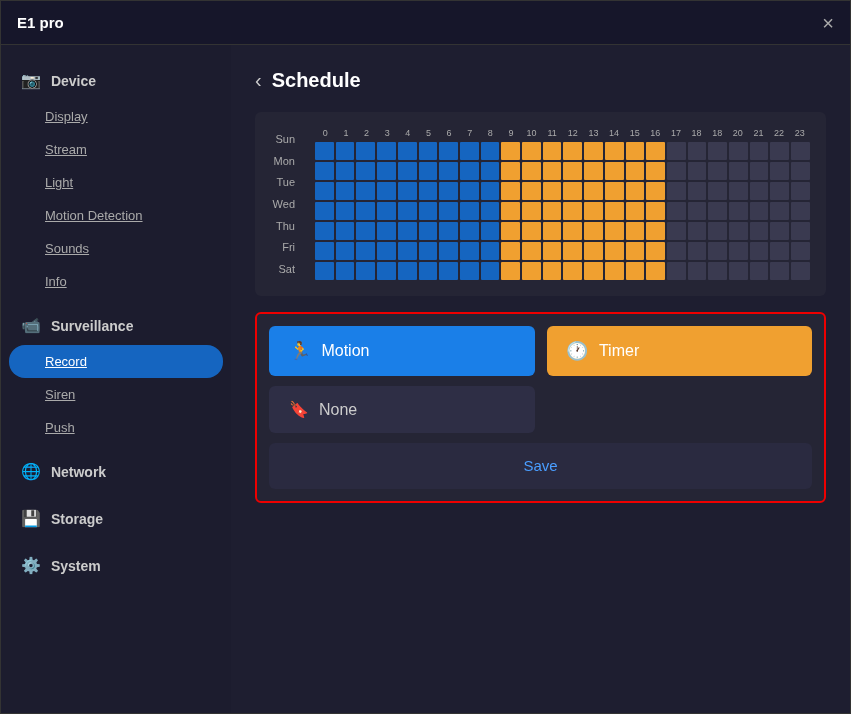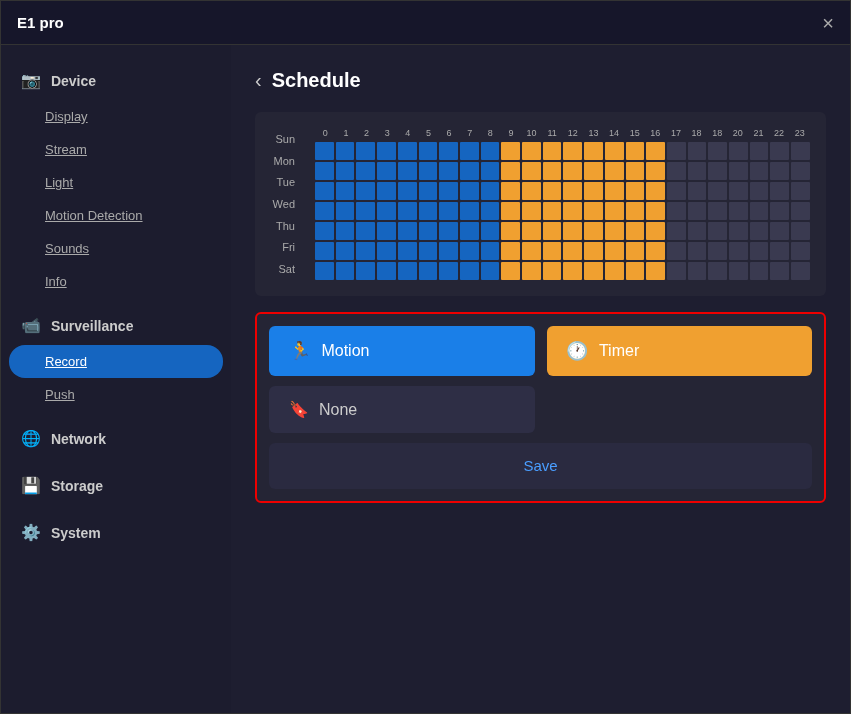--- a/index.html
+++ b/index.html
@@ -263,20 +263,21 @@
         <div class="sidebar-item">Sounds</div>
         <div class="sidebar-item">Info</div>
       </div>
 
       <div class="sidebar-section">
         <div class="sidebar-section-header">
           <span class="icon">📹</span>
           <span>Surveillance</span>
         </div>
         <div class="sidebar-item active">Record</div>
+        <div class="sidebar-item">Siren</div>
         <div class="sidebar-item">Push</div>
       </div>
 
       <div class="sidebar-section">
         <div class="sidebar-section-header" style="cursor:pointer;">
           <span class="icon">🌐</span>
           <span>Network</span>
         </div>
       </div>
       <div class="sidebar-section">

